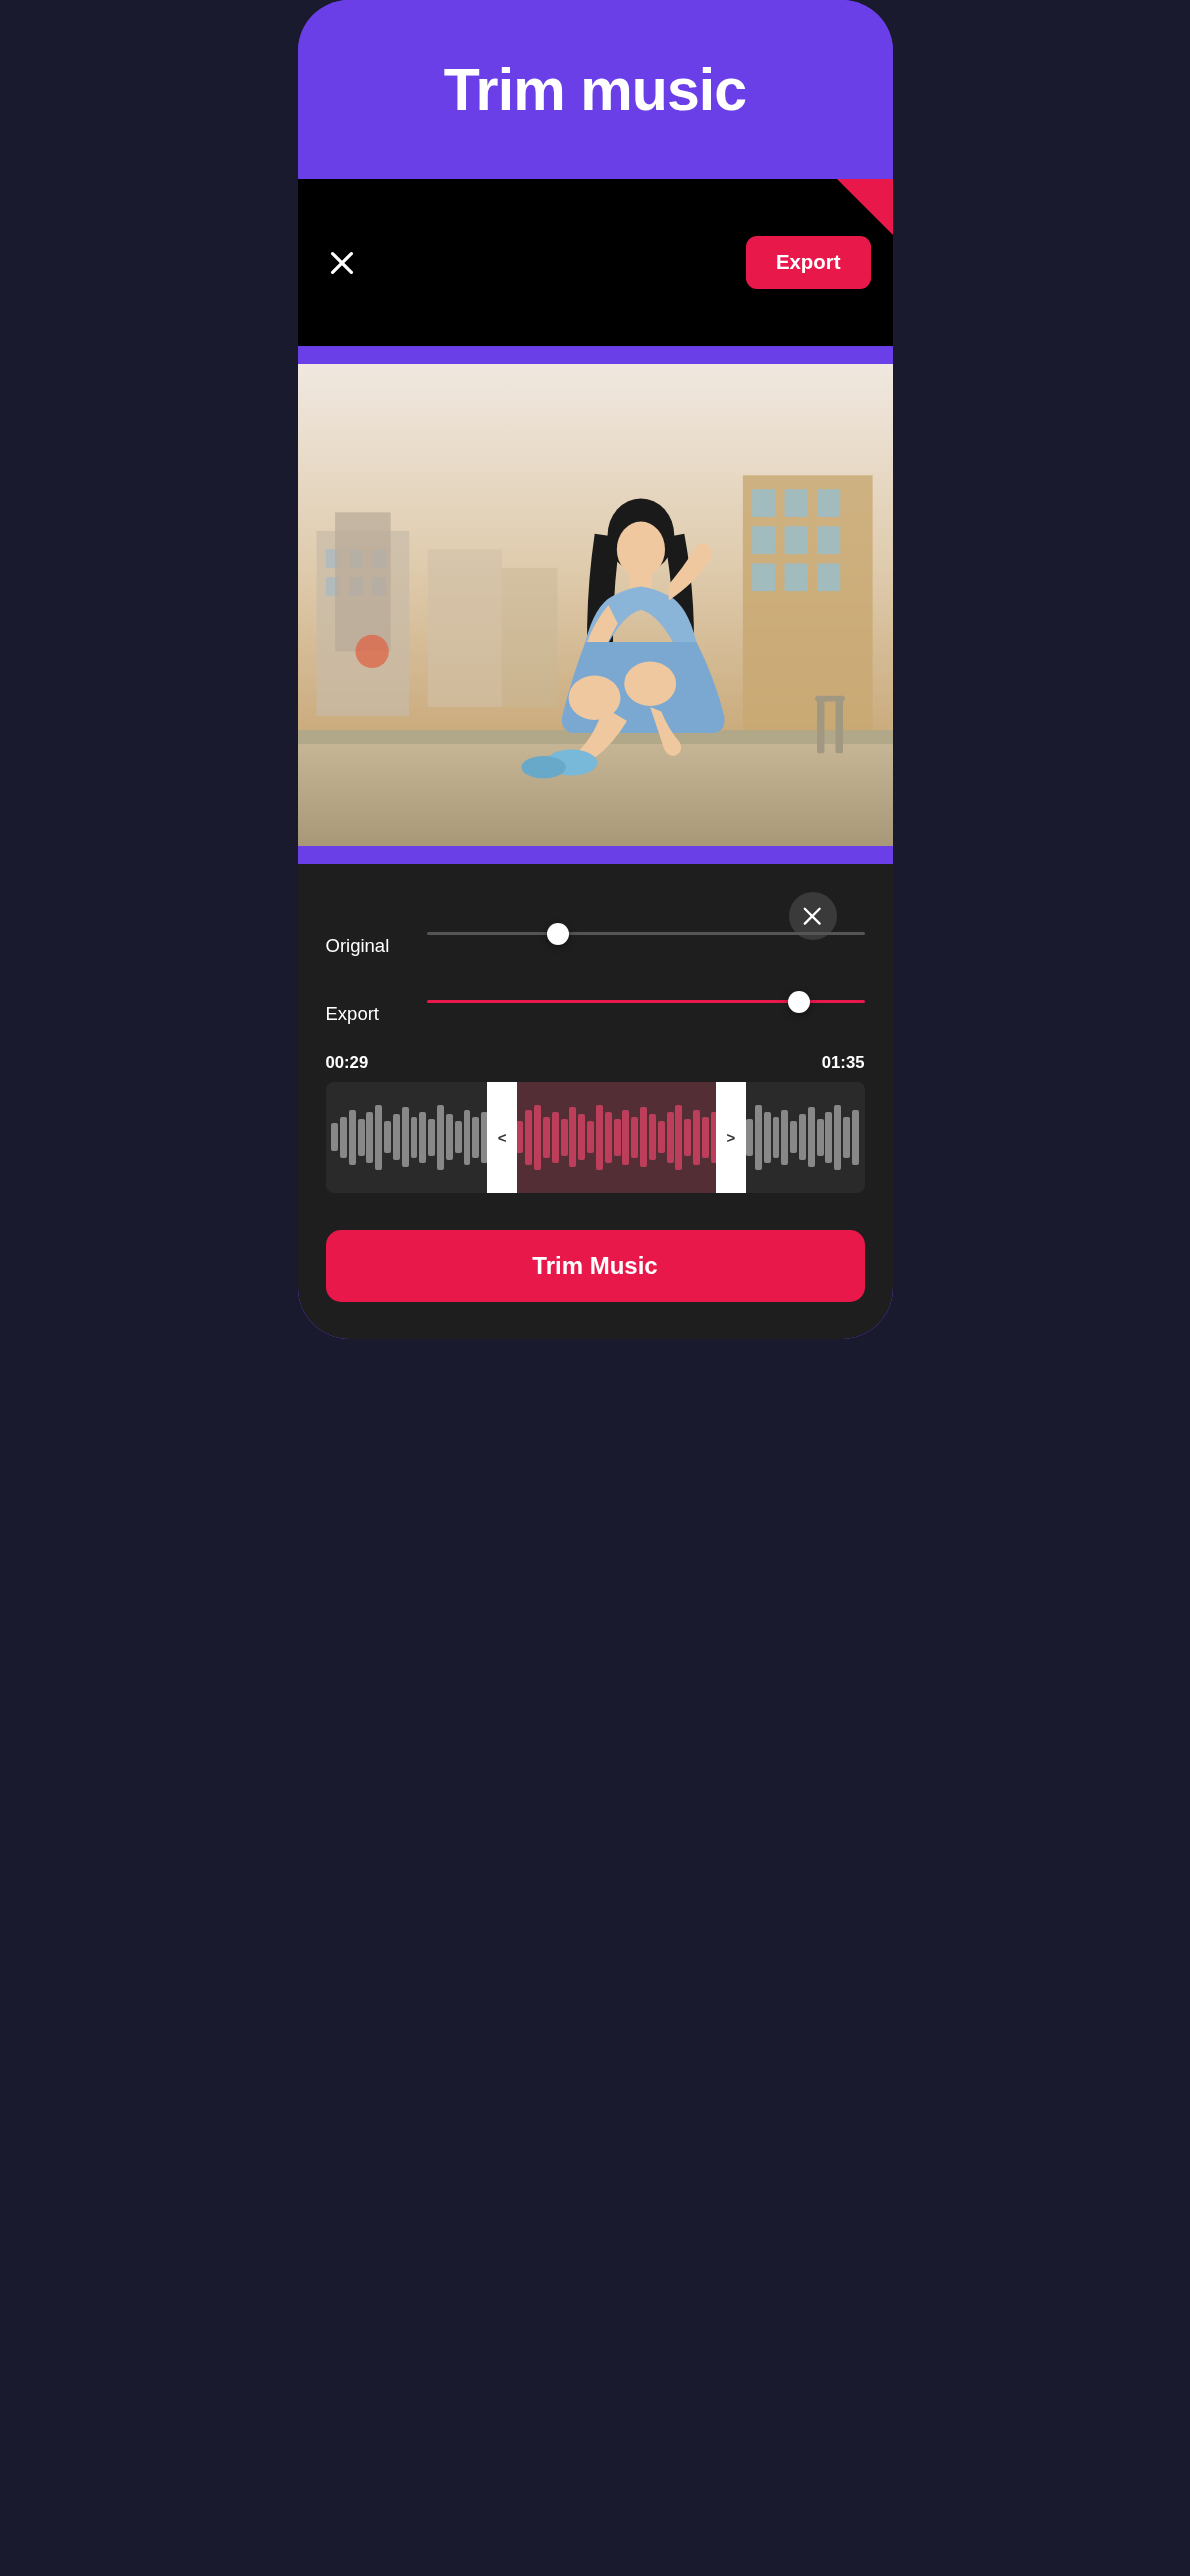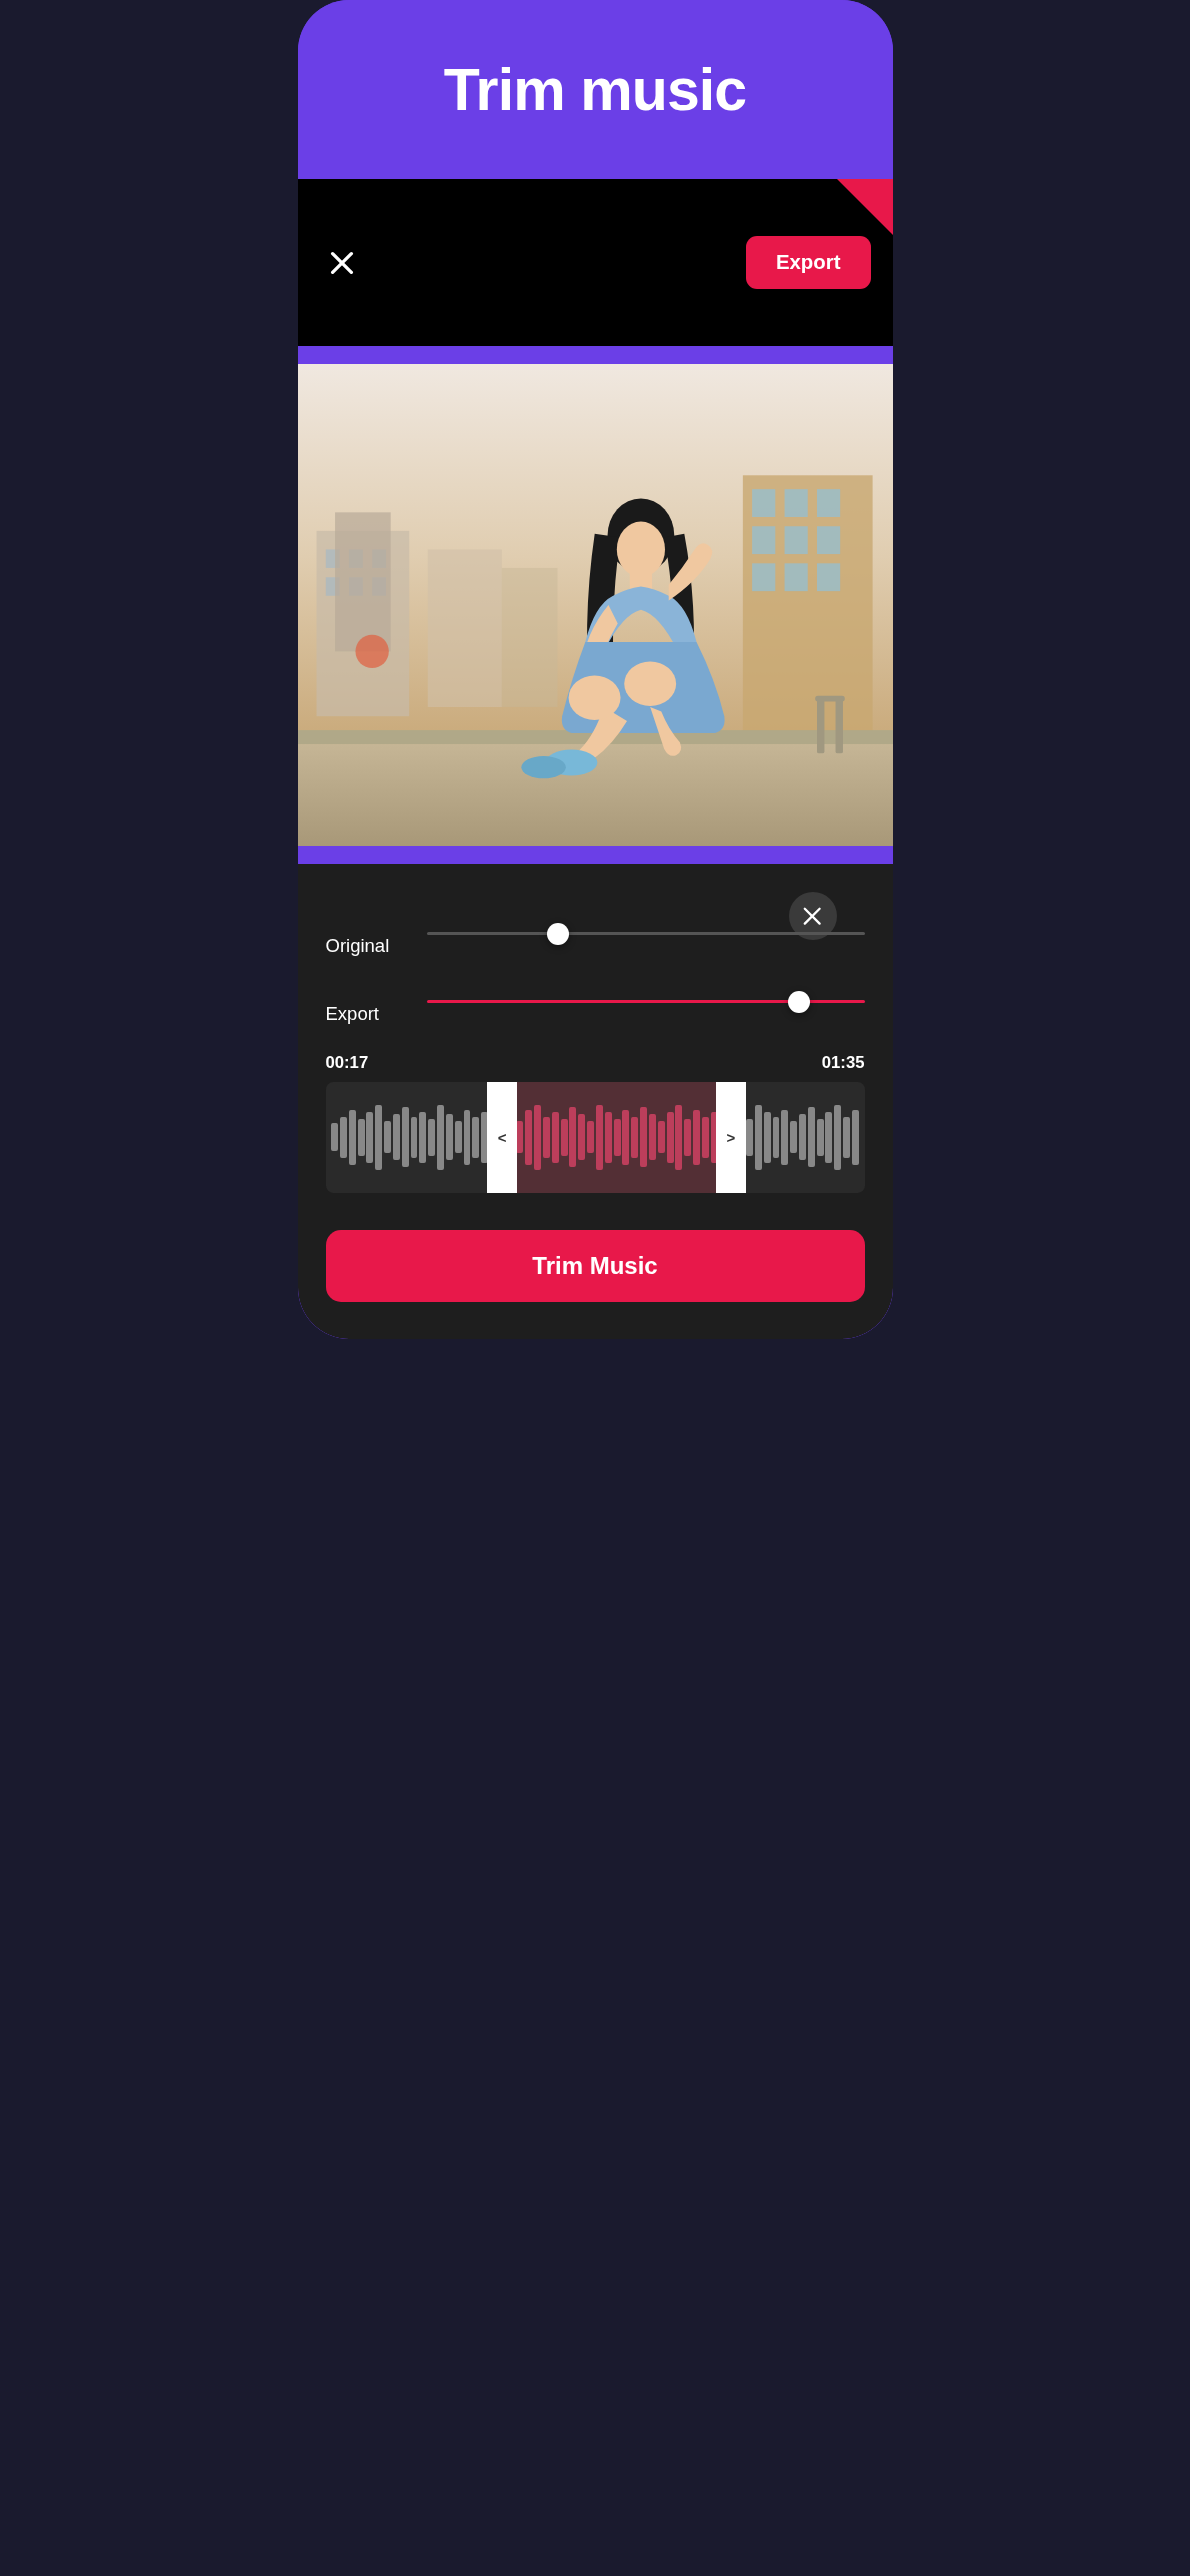--- a/index.html
+++ b/index.html
@@ -403,21 +403,21 @@
       <span class="slider-label">Export</span>
       <div class="slider-track music" style="position: relative;">
         <div class="slider-thumb" style="left: 85%;"></div>
       </div>
     </div>
 
     
     <div class="waveform-section">
 
       <div class="time-labels">
-        <span>00:17</span>
+        <span>00:29</span>
         <span>01:35</span>
       </div>
 
       <div class="waveform-container">
         <div class="waveform-bars" id="waveform-bars-container">
 
         <div class="waveform-bar" style="height: 30%;"></div>
             <div class="waveform-bar" style="height: 45%;"></div>
             <div class="waveform-bar" style="height: 60%;"></div>
             <div class="waveform-bar" style="height: 40%;"></div>

